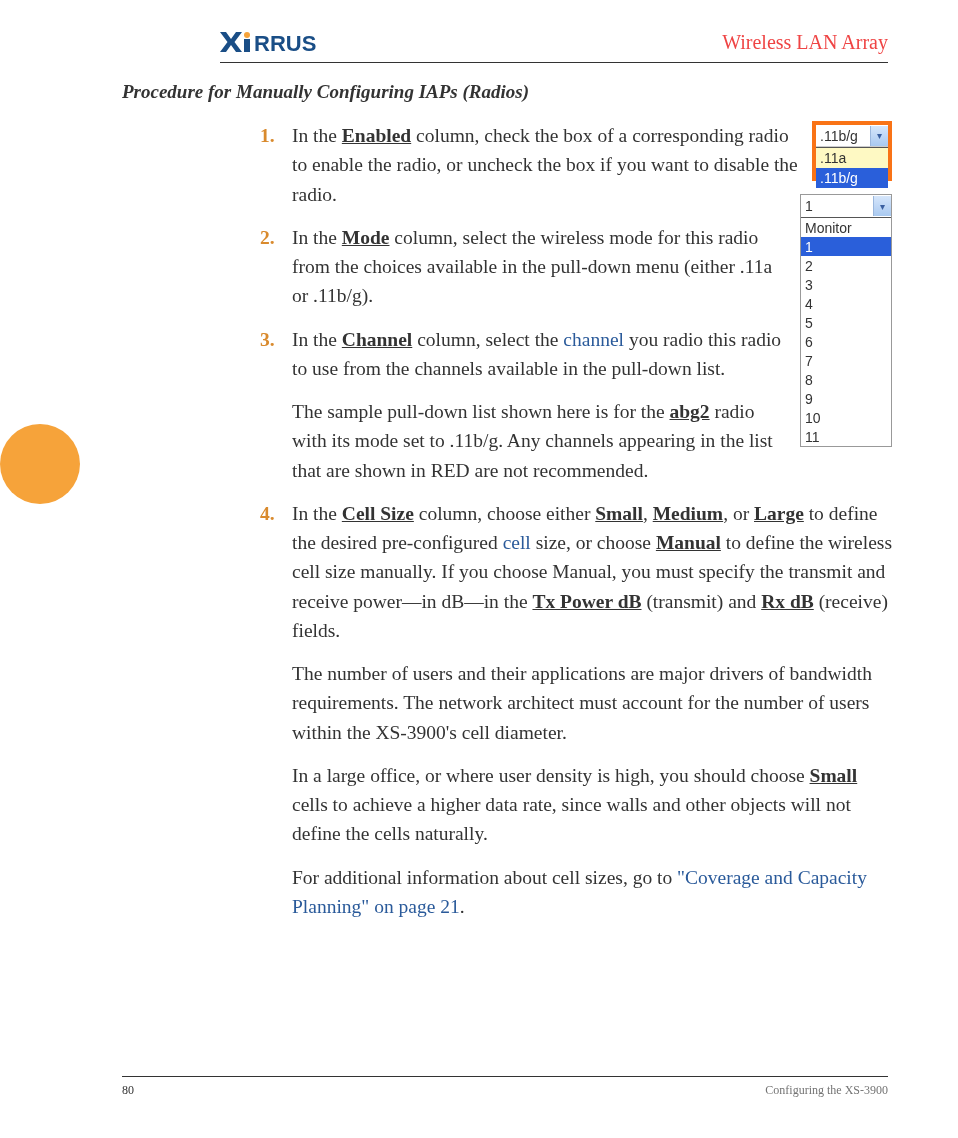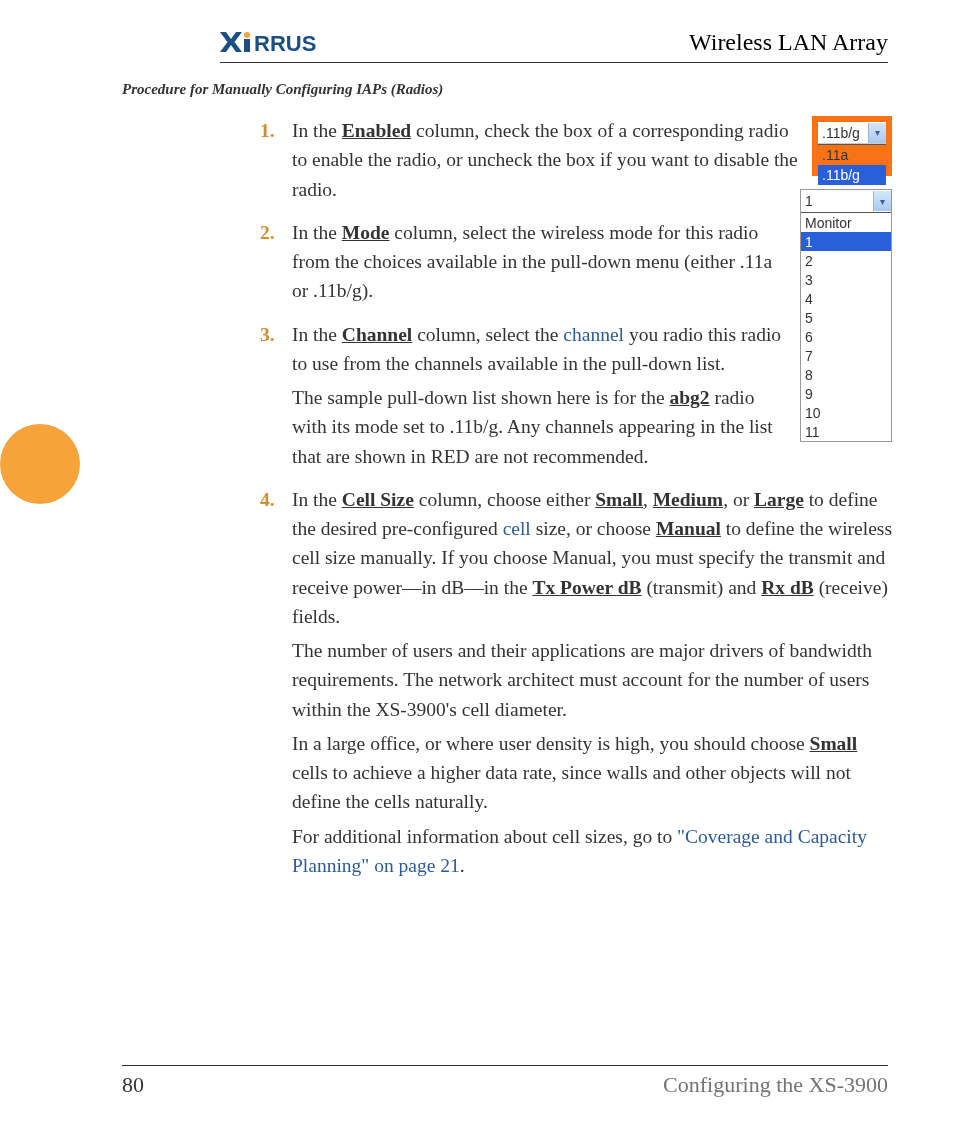--- a/index.html
+++ b/index.html
@@ -24,32 +24,32 @@
       justify-content: space-between;
       align-items: center;
       padding-left: 220px;
       height: 34px;
     }
     .logo {
       display: flex;
       align-items: center;
     }
     .header-right {
-      font-size: 24px;
-      color: #000000;
+      font-size: 20px;
+      color: #ef4444;
     }
     .hr-top {
       margin: 3px 0 18px 220px;
       border: none;
       border-top: 1px solid #333;
     }
     .section-title {
       font-style: italic;
       font-weight: bold;
-      font-size: 15px;
+      font-size: 19px;
       color: #333;
       margin: 0 0 18px 122px;
     }
     .body-area {
       position: relative;
       margin-left: 260px;
       width: 632px;
     }
     ol.steps {
       list-style: none;
@@ -69,41 +69,41 @@
       counter-increment: step;
       content: counter(step) ".";
       position: absolute;
       left: 0;
       top: 0;
       color: #d98a2d;
       font-weight: bold;
       font-size: 19.5px;
     }
     .subp {
-      margin-top: 5px;
+      margin-top: 14px;
     }
     .bold { font-weight: bold; text-decoration: underline; }
     .link { color: #2a5a9a; }
     .orange-dot {
       position: absolute;
       left: 0;
       top: 424px;
       width: 80px;
       height: 80px;
       background: #f6a33a;
       border-radius: 50%;
     }
     
     .mimg {
       width: 80px;
       height: 60px;
-      border: 6px solid #f97316;
+      border: 4px solid #f97316;
       font-family: Tahoma, Arial, sans-serif;
       font-size: 14px;
-      background: #f97316;
+      background: #fef9c3;
       float: right;
       margin-left: 8px;
     }
     .mimg .sel {
       height: 22px;
       display:flex;
       align-items:center;
       justify-content:space-between;
       border-bottom:1px solid #ccc;
       padding:0 0 0 4px;
@@ -153,21 +153,21 @@
       right: 70px;
     }
     .hr-bot {
       border: none;
       border-top: 1px solid #333;
       margin: 0 0 6px 0;
     }
     .footer-row {
       display: flex;
       justify-content: space-between;
-      font-size: 22px;
+      font-size: 12px;
     }
     .footer-left { color: #333; }
     .footer-right { color: #737373; }
     .step-text { display: block; }
   </style>
 </head>
 <body>
 
 <div class="page">
   <div class="header">

